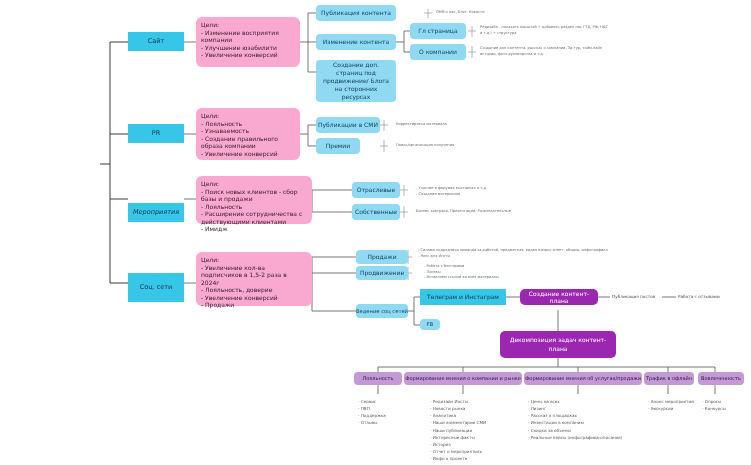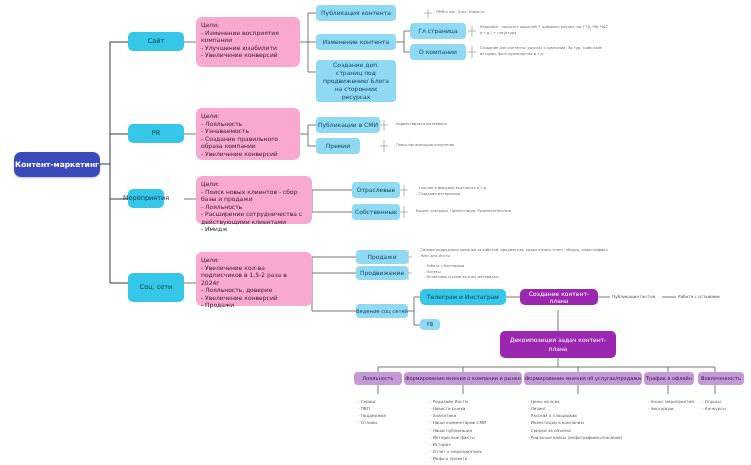--- a/index.html
+++ b/index.html
@@ -5,21 +5,21 @@
   html,body{margin:0;padding:0;}
   body{
     width:751px;height:465px;
     background:#ffffff;
     font-family:"DejaVu Sans","Liberation Sans",sans-serif;
     overflow:hidden;
     position:relative;
   }
   #canvas{position:absolute;left:0;top:0;width:751px;height:465px;}
   svg.wires{position:absolute;left:0;top:0;width:751px;height:465px;pointer-events:none;}
-  .node{position:absolute;box-sizing:border-box;border-radius:5px;display:flex;
+  .node{position:absolute;box-sizing:border-box;border-radius:0;display:flex;
         align-items:center;justify-content:center;text-align:center;line-height:1.25;}
   .root{background:#3b4aba;color:#ffffff;font-weight:bold;font-size:7.5px;border-radius:7px;
         box-shadow:0 1px 2px rgba(0,0,0,.25);}
   .cyan{background:#35c6e8;color:#10394a;font-size:6.5px;}
   .cyan-lite{background:#8fd9f2;color:#14455c;font-size:6px;border-radius:4px;}
   .pink{background:#f9a8cf;color:#3d2030;font-size:6px;border-radius:6px;
         align-items:flex-start;justify-content:flex-start;text-align:left;padding:4px 5px;}
   .purple{background:#9b27b0;color:#ffffff;font-size:6px;border-radius:5px;}
   .violet{background:#c49ad6;color:#2e1438;font-size:5px;border-radius:4px;}
   .note{position:absolute;color:#6d6d6d;font-size:3.6px;line-height:1.55;white-space:pre-line;}
@@ -108,23 +108,20 @@
       <path d="M468 52 H476 M472 46 V58"></path>
       <path d="M380 125 H388 M384 120 V131"></path>
       <path d="M380 146 H388 M384 140 V152"></path>
       <path d="M400 190 H408 M404 185 V196"></path>
       <path d="M400 212 H408 M404 206 V218"></path>
       <path d="M404 257 H412 M408 250 V264"></path>
       <path d="M404 273 H412 M408 267 V280"></path>
     </g>
   </svg>
 
-  <div class="node root" style="left:14px;top:152px;width:86px;height:25px;">
-    <span>Контент-маркетинг</span>
-  </div>
 
   <div class="node cyan" style="left:128px;top:32px;width:56px;height:19px;">
     <span>Сайт</span>
   </div>
   <div class="node pink ml" style="left:196px;top:17px;width:104px;height:50px;">Цели:
 - Изменение восприятия компании
 - Улучшение юзабилити
 - Увеличение конверсий</div>
 
   <div class="node cyan-lite" style="left:316px;top:5px;width:80px;height:16px;">Публикация контента</div>
@@ -148,21 +145,21 @@
 - Узнаваемость
 - Создание правильного образа компании
 - Увеличение конверсий</div>
 
   <div class="node cyan-lite" style="left:316px;top:117px;width:64px;height:16px;">Публикации в СМИ</div>
   <div class="note" style="left:396px;top:122px;width:90px;">Корректировка материала</div>
 
   <div class="node cyan-lite" style="left:316px;top:138px;width:44px;height:16px;">Премии</div>
   <div class="note" style="left:396px;top:143px;width:90px;">Поиск/организация получения</div>
 
-  <div class="node cyan" style="left:128px;top:189px;width:36px;height:19px;">
+  <div class="node cyan" style="left:128px;top:203px;width:56px;height:19px;font-style:italic;">
     <span>Мероприятия</span>
   </div>
   <div class="node pink ml" style="left:196px;top:176px;width:116px;height:48px;">Цели:
 - Поиск новых клиентов - сбор базы и продажи
 - Лояльность
 - Расширение сотрудничества с действующими клиентами
 - Имидж</div>
 
   <div class="node cyan-lite" style="left:352px;top:182px;width:48px;height:16px;">Отраслевые</div>
   <div class="note" style="left:416px;top:186px;width:120px;">- Участие в форумах выставках и т.д.

